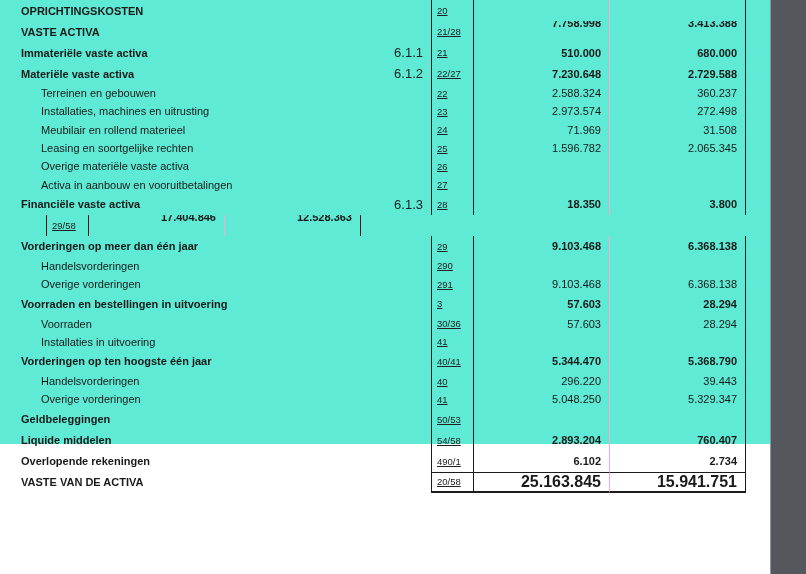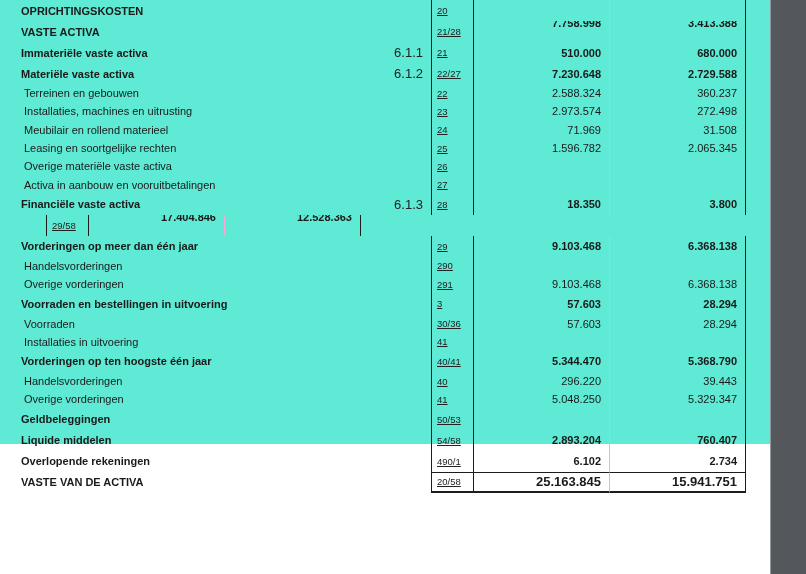--- a/index.html
+++ b/index.html
@@ -33,21 +33,21 @@
   .row.caps, .row.bold, .row.total { height: 21px; }
   .c-label, .c-ref, .c-code, .c-val {
     display: flex;
     align-items: center;
     font-size: 11px;
     color: #1a1a1a;
     white-space: nowrap;
     overflow: hidden;
   }
   .c-label { flex: 1; padding-left: 21px; font-weight: 400; }
-  .c-label.ind { padding-left: 24px; }
+  .c-label.ind { padding-left: 41px; }
   .caps .c-label { font-weight: 700; }
   .bold .c-label { font-weight: 700; }
   .total .c-label { font-weight: 700; }
   .c-ref {
     width: 46px;
     justify-content: flex-end;
     padding-right: 8px;
     font-size: 13px;
     color: #222222;
   }
@@ -65,21 +65,21 @@
     justify-content: flex-end;
     padding-right: 8px;
     font-weight: 400;
   }
   .c-val2 {
     width: 137px;
     border-left: 1px solid #f9a8d4;
     border-right: 1px solid #1c1c1c;
   }
   .caps .c-val, .bold .c-val { font-weight: 700; }
-  .total .c-val { font-weight: 700; font-size: 13px; }
+  .total .c-val { font-weight: 700; font-size: 16px; }
   .total .c-code, .total .c-val {
     border-top: 1px solid #1c1c1c;
     border-bottom: 2px solid #1c1c1c;
   }
   .u {
     display: inline-block;
     border-bottom: 1.5px solid #000000;
     padding-bottom: 16px;
   }
 </style>

